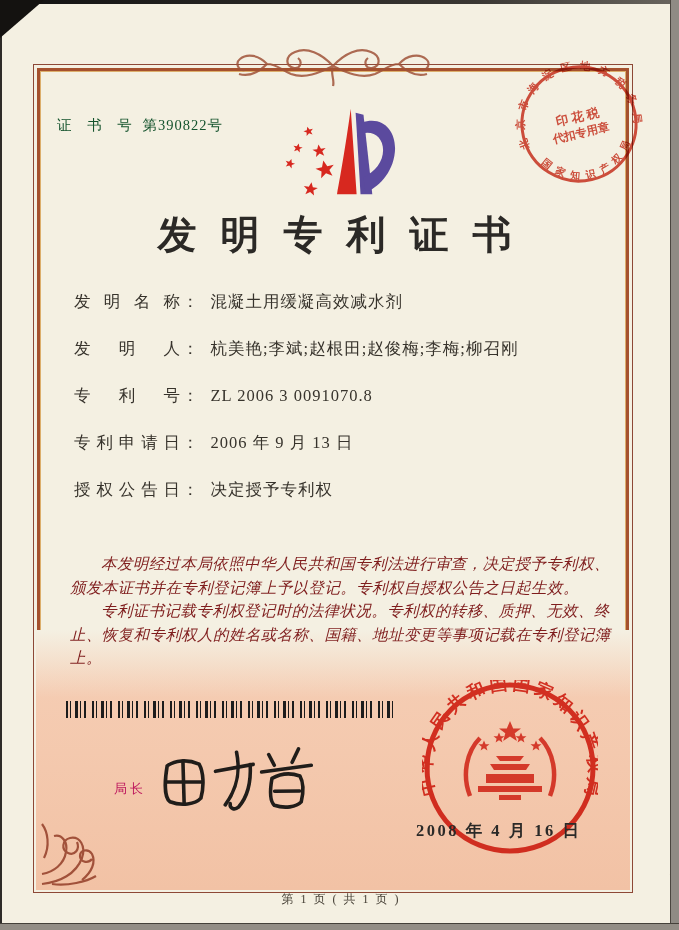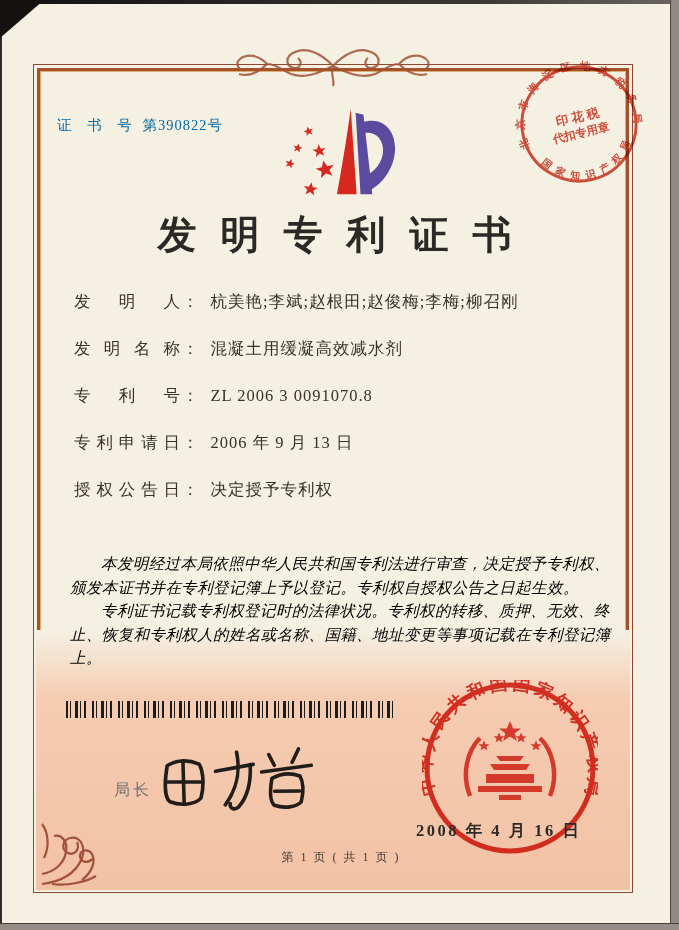--- a/index.html
+++ b/index.html
@@ -18,43 +18,43 @@
   .pink-band{position:absolute;left:2px;right:2px;bottom:2px;height:260px;
     background-image:
       linear-gradient(180deg, rgba(244,240,226,1) 0%, rgba(244,240,226,0) 26%),
       radial-gradient(circle, rgba(197,92,56,.30) 22%, rgba(197,92,56,0) 24%),
       linear-gradient(180deg,#f6cfb6,#f2c2a5);
     background-size:100% 100%,4px 4px,100% 100%;}
   .flourish-top{position:absolute;left:50%;top:-21px;transform:translateX(-50%);}
   .orn-bl{position:absolute;left:4px;bottom:4px;}
   .orn-br{position:absolute;right:4px;bottom:4px;transform:scale(-1.25,1.25);transform-origin:right bottom;}
   
-  .cert-no{position:absolute;left:55px;top:112px;font-size:14.5px;color:#0369a1;letter-spacing:1px;}
+  .cert-no{position:absolute;left:55px;top:112px;font-size:14.5px;color:#14532d;letter-spacing:1px;}
   .cert-no .lbl{letter-spacing:6px;}
   .logo{position:absolute;left:276px;top:95px;}
   .title{position:absolute;left:0;top:204px;width:100%;text-align:center;font-size:39px;font-weight:bold;
          color:#2b2926;letter-spacing:24px;padding-left:20px;box-sizing:border-box;margin:0;}
   .fields{position:absolute;left:72px;top:287px;}
   .frow{height:26px;margin-bottom:21px;font-size:16.5px;color:#37332c;white-space:nowrap;}
   .frow .flabel{display:inline-block;width:106px;text-align:justify;text-align-last:justify;font-weight:500;}
   .frow .fcolon{margin-left:2px;}
   .frow .fvalue{margin-left:12px;letter-spacing:1px;}
-  .body-text{position:absolute;left:68px;top:548px;width:552px;color:#000000;}
+  .body-text{position:absolute;left:68px;top:548px;width:552px;color:#7f1d1d;}
   .body-text p{margin:0;font-size:15.5px;line-height:23.5px;text-indent:2em;font-style:italic;letter-spacing:.4px;}
   .barcode{position:absolute;left:64px;top:697px;width:330px;height:17px;
     background-image:repeating-linear-gradient(90deg,
       #1c1c1c 0 2px,transparent 2px 4px,#1c1c1c 4px 5px,transparent 5px 9px,
       #1c1c1c 9px 12px,transparent 12px 14px,#1c1c1c 14px 15px,transparent 15px 18px,
       #1c1c1c 18px 20px,transparent 20px 26px);}
-  .sig-label{position:absolute;left:112px;top:776px;font-size:16px;color:#737373;letter-spacing:3px;}
+  .sig-label{position:absolute;left:112px;top:776px;font-size:13px;color:#be185d;letter-spacing:3px;}
   .sig-script{position:absolute;left:152px;top:732px;transform:rotate(-3deg);}
   .sig-hidden{position:absolute;left:160px;top:750px;opacity:0;font-size:10px;}
   .seal{position:absolute;left:420px;top:676px;mix-blend-mode:multiply;opacity:.92;}
   .seal-date{position:absolute;left:414px;top:816px;font-size:16.5px;font-weight:bold;color:#2b2a28;letter-spacing:2.5px;}
-  .footer{position:absolute;left:31px;top:845px;width:616px;text-align:center;font-size:12px;color:#433d33;letter-spacing:2px;}
+  .footer{position:absolute;left:31px;top:887px;width:616px;text-align:center;font-size:12px;color:#433d33;letter-spacing:2px;}
   .tax-stamp{position:absolute;left:514px;top:57px;transform:rotate(-13deg);mix-blend-mode:multiply;opacity:.88;}
 </style>
 </head>
 <body>
 
 <div class="stage">
   <div class="paper">
 
     <div class="frame">
       <div class="pink-band"></div>
@@ -106,24 +106,24 @@
       <use href="#st" transform="translate(33,92) scale(.72) rotate(8)"></use>
       <path d="M74,10 C70,40 64,76 60,97 L80,97 Z" fill="#d7281f"></path>
       <path d="M79,14 L84,97 L96,97 L87,16 Z" fill="#5b4a9e"></path>
       <path d="M85,24 C108,16 121,34 119,54 C117,76 101,91 89,95 L87,80 C99,74 107,64 107,52 C107,40 98,32 86,35 Z" fill="#5b4a9e"></path>
     </svg>
 
     <h1 class="title">发明专利证书</h1>
 
     <div class="fields">
       <div class="frow">
+        <span class="flabel">发明名称</span><span class="fcolon">：</span><span class="fvalue">混凝土用缓凝高效减水剂</span>
+      </div>
+      <div class="frow">
         <span class="flabel">发明人</span><span class="fcolon">：</span><span class="fvalue">杭美艳;李斌;赵根田;赵俊梅;李梅;柳召刚</span>
-      </div>
-      <div class="frow">
-        <span class="flabel">发明名称</span><span class="fcolon">：</span><span class="fvalue">混凝土用缓凝高效减水剂</span>
       </div>
       <div class="frow">
         <span class="flabel">专利号</span><span class="fcolon">：</span><span class="fvalue">ZL 2006 3 0091070.8</span>
       </div>
       <div class="frow">
         <span class="flabel">专利申请日</span><span class="fcolon">：</span><span class="fvalue">2006 年 9 月 13 日</span>
       </div>
       <div class="frow">
         <span class="flabel">授权公告日</span><span class="fcolon">：</span><span class="fvalue">决定授予专利权</span>
       </div>

